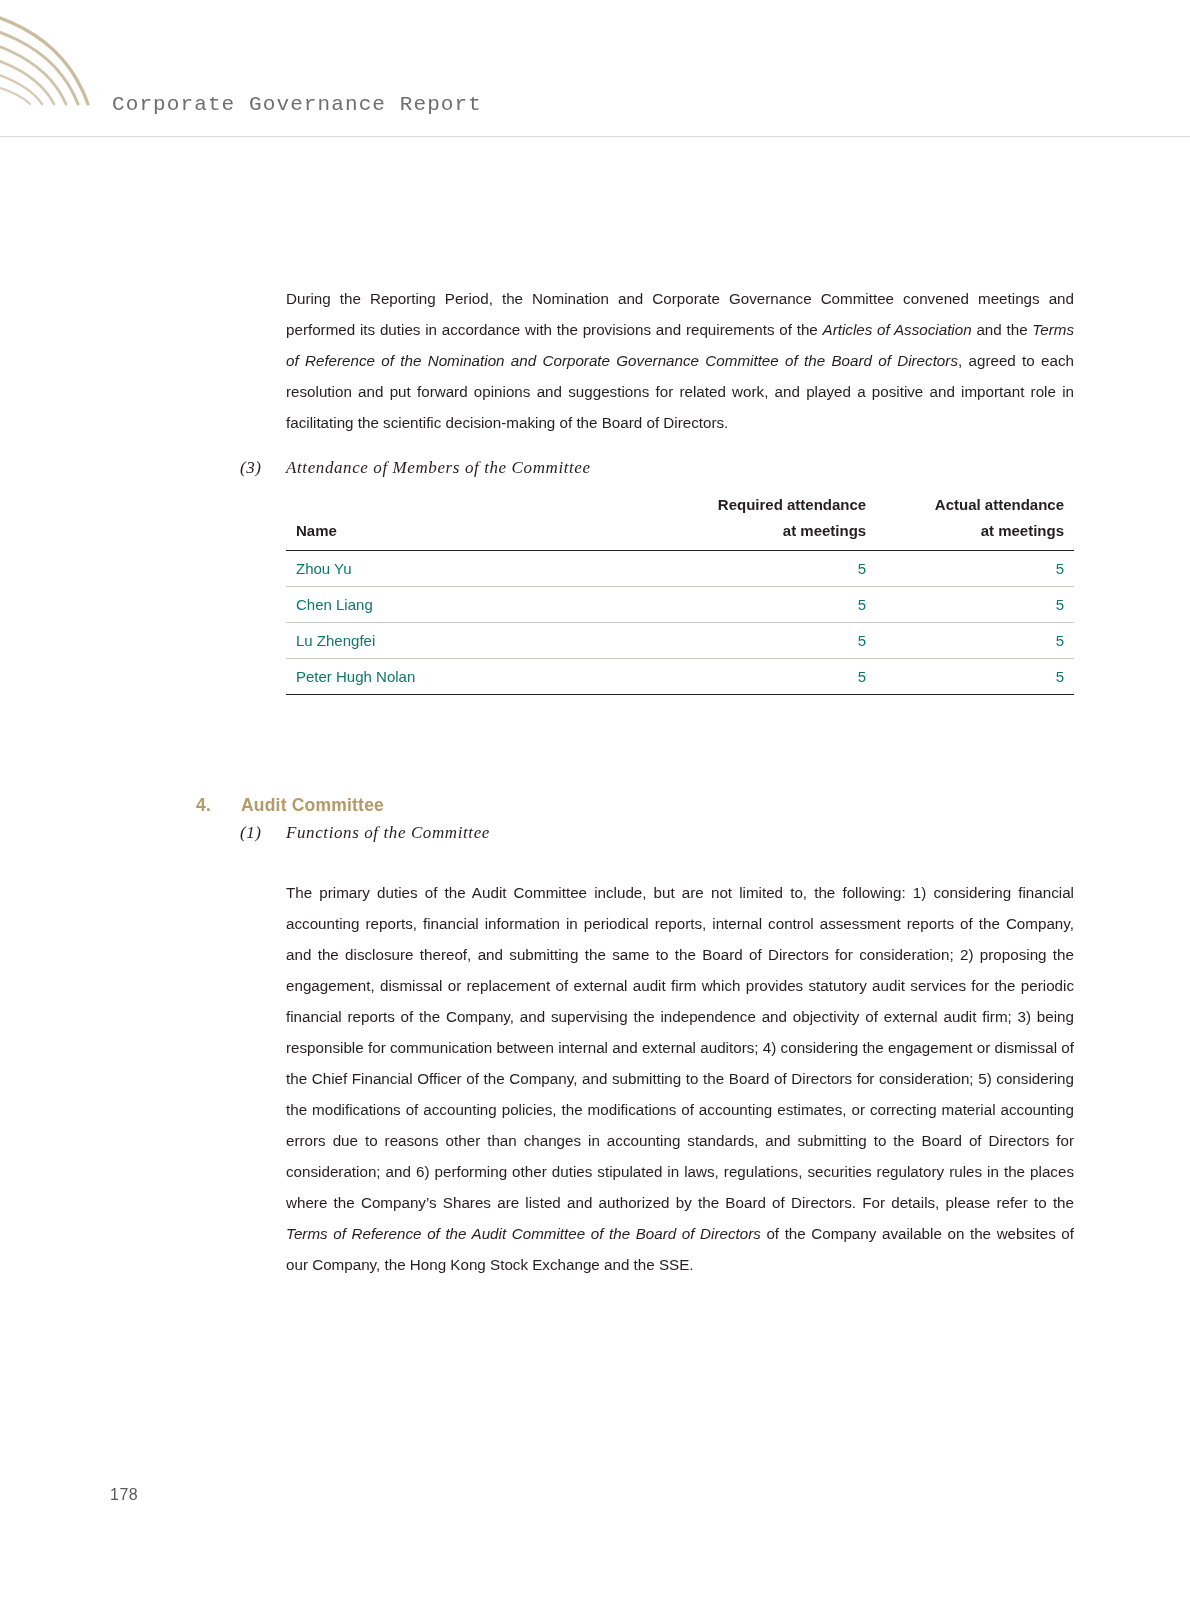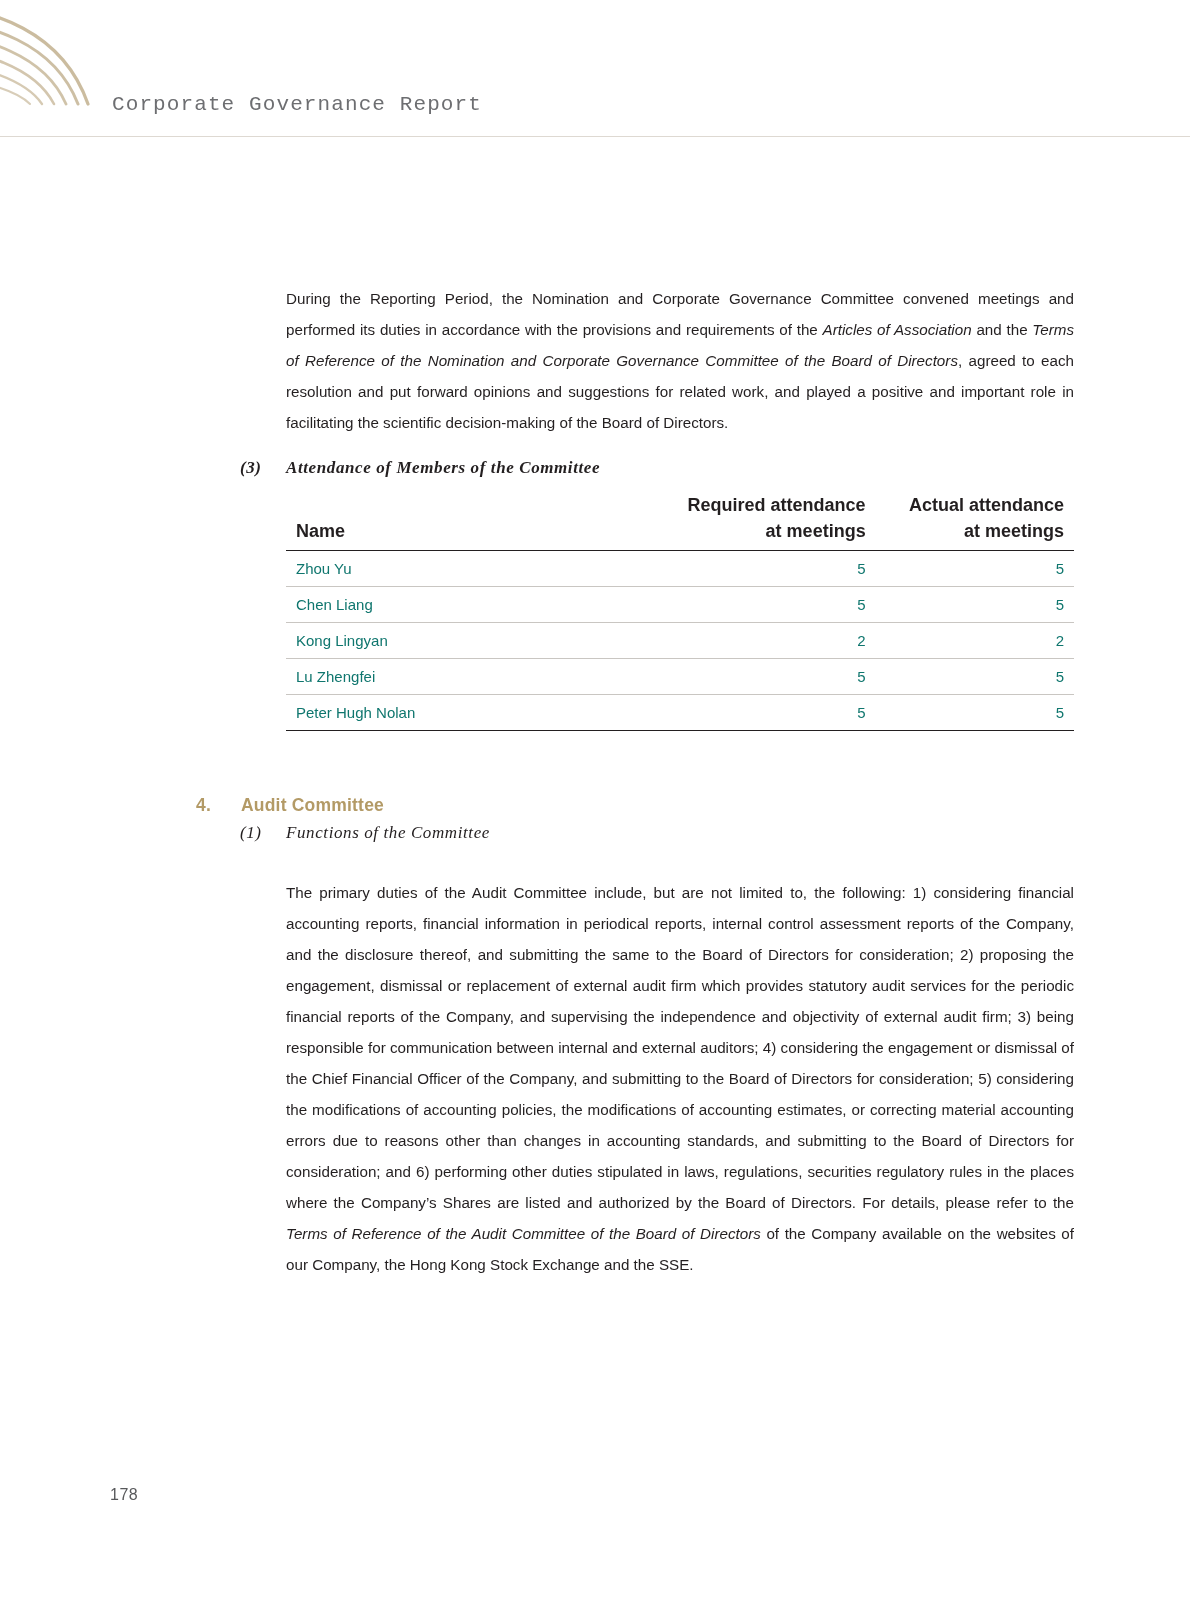--- a/index.html
+++ b/index.html
@@ -81,21 +81,21 @@
     font-style: italic;
     font-size: 17px;
     color: #231f20;
     letter-spacing: 0.6px;
     white-space: nowrap;
   }
   .sub-heading .marker {
     display: inline-block;
     width: 46px;
   }
-  #heading-3 { top: 458px; font-weight: bold; }
+  #heading-3 { top: 458px; }
   #heading-4-1 { top: 823px; }
 
   
   .section-heading {
     position: absolute;
     left: 196px;
     top: 779px;
     font-size: 17.5px;
     font-weight: bold;
     color: #b39a66;
@@ -112,21 +112,21 @@
   .attendance-table {
     position: absolute;
     left: 286px;
     top: 492px;
     width: 788px;
     border-collapse: collapse;
     font-size: 15px;
   }
   .attendance-table th {
     font-weight: bold;
-    font-size: 18px;
+    font-size: 15px;
     color: #231f20;
     vertical-align: bottom;
     padding: 0 0 6px 0;
     line-height: 26px;
   }
   .attendance-table th.name-col {
     text-align: left;
     width: 400px;
     padding-left: 10px;
   }
@@ -218,25 +218,20 @@
         <td class="name-cell">Zhou Yu</td>
         <td class="num-cell">5</td>
         <td class="num-cell">5</td>
       </tr>
       <tr>
         <td class="name-cell">Chen Liang</td>
         <td class="num-cell">5</td>
         <td class="num-cell">5</td>
       </tr>
       <tr>
-        <td class="name-cell">Kong Lingyan</td>
-        <td class="num-cell">2</td>
-        <td class="num-cell">2</td>
-      </tr>
-      <tr>
         <td class="name-cell">Lu Zhengfei</td>
         <td class="num-cell">5</td>
         <td class="num-cell">5</td>
       </tr>
       <tr>
         <td class="name-cell">Peter Hugh Nolan</td>
         <td class="num-cell">5</td>
         <td class="num-cell">5</td>
       </tr>
     </tbody>

